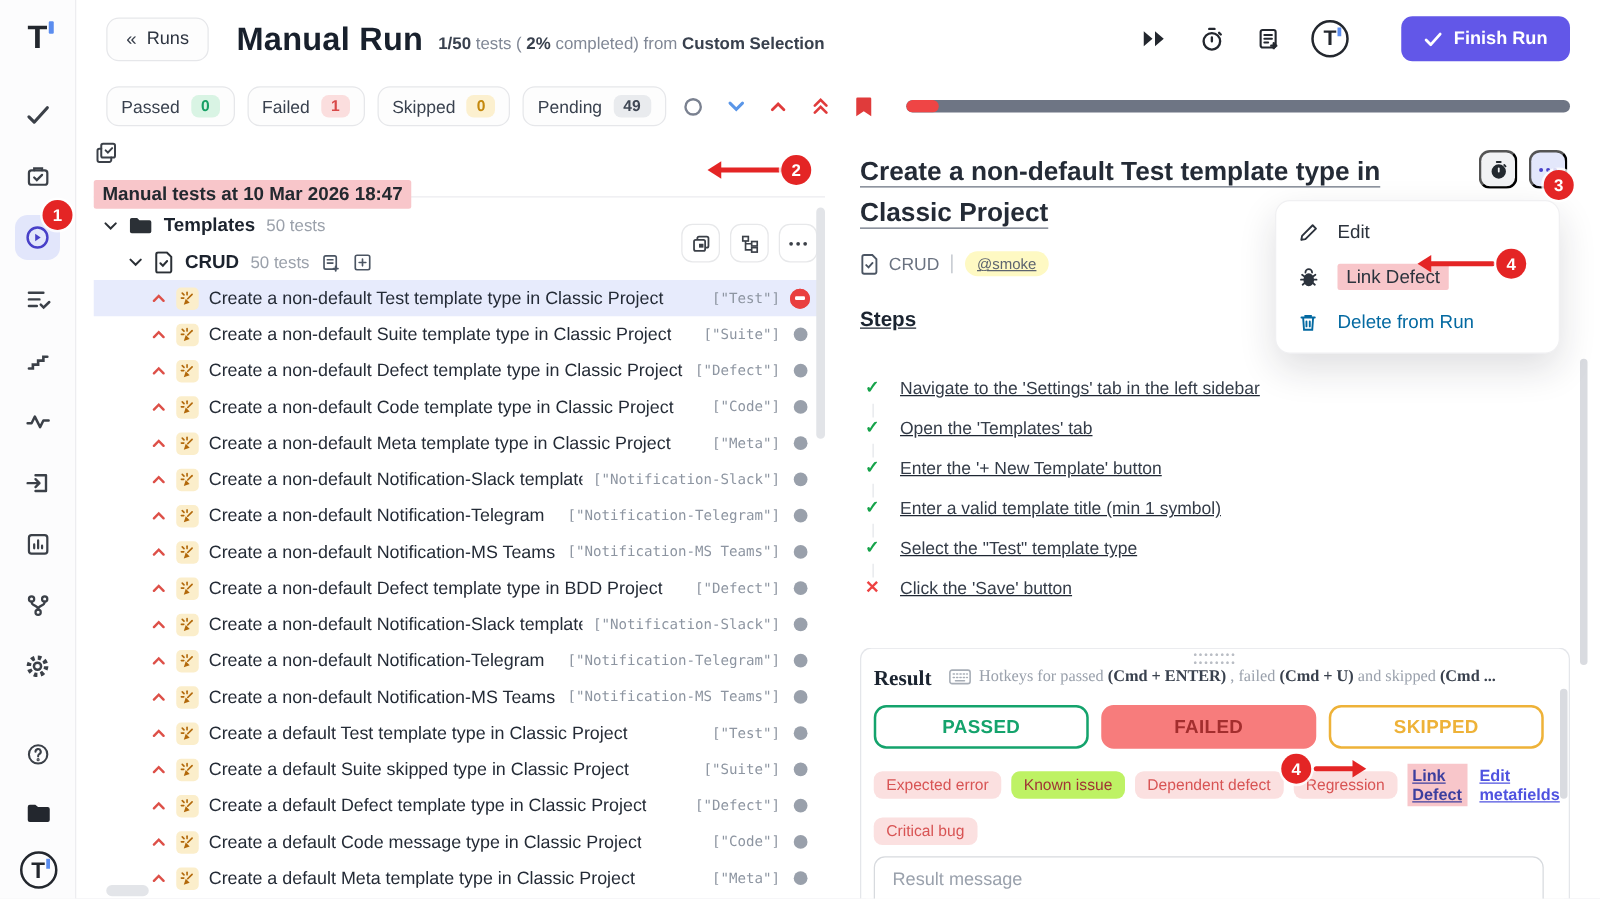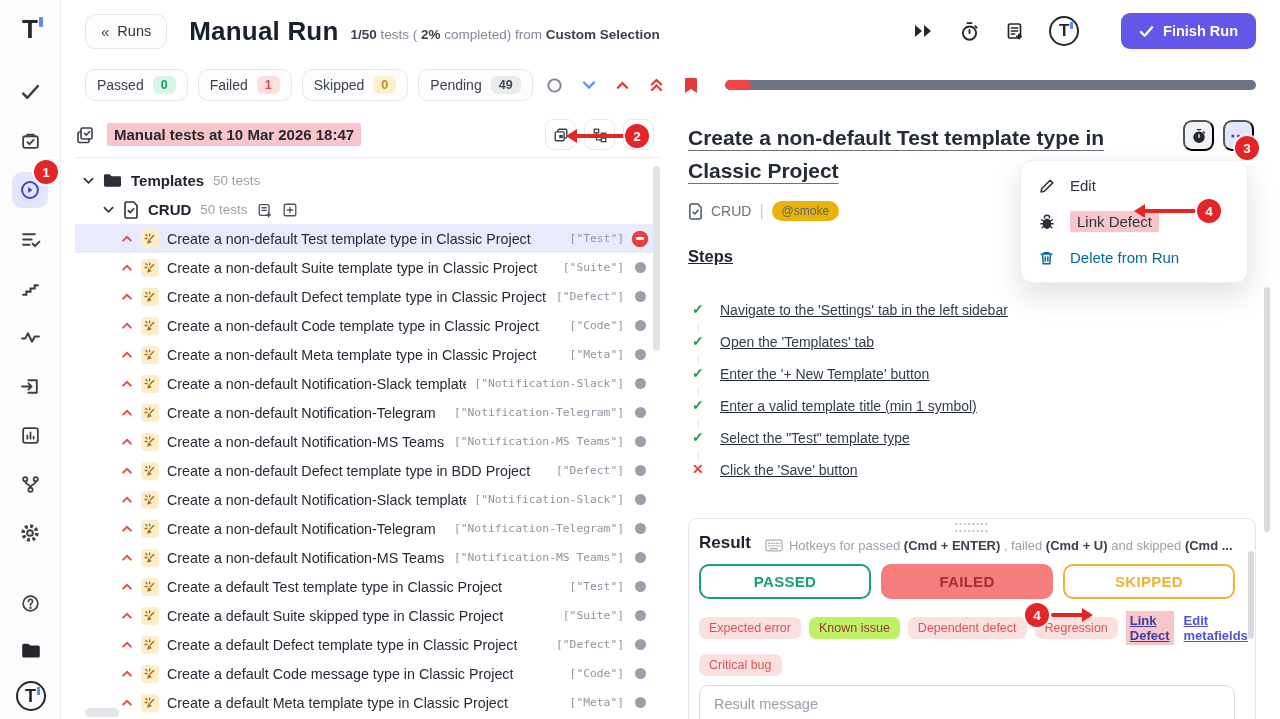--- a/index.html
+++ b/index.html
@@ -40,21 +40,21 @@
   .c-passed { background:#d9f4e4; color:#17a065; }
   .c-failed { background:#fbdede; color:#d84848; }
   .c-skipped { background:#fcf0cf; color:#c4880d; }
   .c-pending { background:#e9ebee; color:#3f4754; }
   .fic { display:flex; align-items:center; justify-content:center; width:24px; height:24px; }
   .progress { flex:1; height:10px; border-radius:6px; background:#6e7584; margin:0 0 0 12px; position:relative; overflow:hidden;}
   .progress .red { position:absolute; left:0; top:0; bottom:0; border-radius:6px; background:#ef4545; }
 
   
   .tree { position:absolute; left:75px; top:112px; width:585px; bottom:0; }
-  .tree-head { display:flex; align-items:center; height:46px; gap:12px; padding-right:6px; border-bottom:1px solid #ececf0;}
+  .tree-head { display:flex; align-items:flex-start; height:46px; gap:12px; padding-right:6px; border-bottom:1px solid #ececf0;flex-direction:column;}
   .run-name { background:#f8c6ca; color:#23292f; font-weight:700; font-size:15px; padding:3px 7px; border-radius:2px;}
   .tree-head-btns { margin-left:auto; display:flex; gap:8px; }
   .sq-btn { width:31px; height:31px; border:1px solid #e7e8ea; border-radius:9px; background:#fff; display:flex; align-items:center; justify-content:center; color:#3b4048;}
   .tree-body { padding-top:8px; position:relative;}
   .node-row { display:flex; align-items:center; gap:9px; height:29px; font-size:15px; color:#1c232e;}
   .node-row .meta { color:#9ba1ab; font-size:13.5px; }
   .node-row.lvl1 { padding-left:8px; }
   .node-row.lvl2 { padding-left:28px; font-weight:700; }
   .node-row .nname { font-weight:700; }
   .node-ic { color:#2b3036; display:flex; }
@@ -75,35 +75,35 @@
 
   
   .detail { position:absolute; left:688px; top:112px; right:24px; bottom:0; display:flex; flex-direction:column; }
   .d-head { position:relative; padding-top:10px; }
   .d-title { font-size:21px; font-weight:700; color:#242b36; width:440px; line-height:1.55; text-decoration:underline; text-underline-offset:5px; text-decoration-thickness:1px; text-decoration-color:#6a7280;}
   .d-title-btns { position:absolute; right:2px; top:8px; display:flex; gap:9px;}
   .icon-btn { width:31px; height:31px; border-radius:9px; background:#f1f2f4; display:flex; align-items:center; justify-content:center; color:#23292f;}
   .icon-btn.active { background:#e3e7fb; color:#4840c8;}
   .d-meta { display:flex; align-items:center; gap:8px; margin-top:14px; color:#6a7280; font-size:14px;}
   .d-meta .sep { color:#c9cdd3; font-size:16px;}
-  .tag-chip { background:#eab308; border-radius:10px; padding:3px 10px; font-size:12px; color:#5d646f;}
+  .tag-chip { background:#fef9c3; border-radius:10px; padding:3px 10px; font-size:12px; color:#5d646f;text-decoration:underline;}
   .steps-wrap { margin-top:26px; flex:1; position:relative;text-decoration:underline;}
   .steps-title { font-size:16.5px; font-weight:700; color:#1b2430; }
   .steps-list { margin-top:28px; }
   .step { position:relative; padding:8px 0 8px 32px; font-size:14px; color:#343c48;}
   .step .step-icon { position:absolute; left:4px; top:7px; font-weight:700; font-size:14px;}
   .step.passed .step-icon::before { content:"✓"; color:#16a34a; }
   .step.failed .step-icon::before { content:"✕"; color:#ee4242; }
   .step:not(:last-child)::after { content:""; position:absolute; left:10px; top:29px; width:1px; height:11px; background:#e4e6ea;}
   .detail-scroll { position:absolute; right:-14px; top:40px; width:6px; height:245px; border-radius:3px; background:#d9dbe0;}
 
   
   .result { height:201px; border:1px solid #e4e6ea; border-bottom:none; border-radius:9px 9px 0 0; position:relative; padding:14px 12px 0 10px; background:#fff;}
   .drag-dots { position:absolute; top:1px; left:0; right:0; text-align:center; color:#b9bdc4; font-size:8px; letter-spacing:1.5px; line-height:7px;}
-  .r-head { display:flex; align-items:flex-end; gap:14px; }
+  .r-head { display:flex; align-items:flex-start; gap:14px;font-family:Liberation Serif, serif; }
   .r-title { font-size:17px; font-weight:700; color:#1b2430;}
   .r-hotkeys { font-size:13px; color:#9aa1ac; display:flex; align-items:center; gap:6px; white-space:nowrap; overflow:hidden;}
   .r-hotkeys .b { font-weight:700; color:#39414e; }
   .kbd-icon { color:#a7adb6; flex:0 0 auto;}
   .r-btns { display:flex; gap:10px; margin-top:11px; padding-right:8px;}
   .r-btn { flex:1; height:35px; border-radius:10px; font-size:15px; font-weight:700; display:flex; align-items:center; justify-content:center; letter-spacing:.3px;}
   .r-pass { border:2px solid #14a36c; color:#14a36c; background:#fff;}
   .r-fail { border:2px solid #f77c7c; color:#a32e2e; background:#f77c7c;}
   .r-skip { border:2px solid #eeb238; color:#eeb238; background:#fff;}
   .r-tags { display:flex; align-items:center; gap:8px; margin-top:12px; padding-right:8px;}

